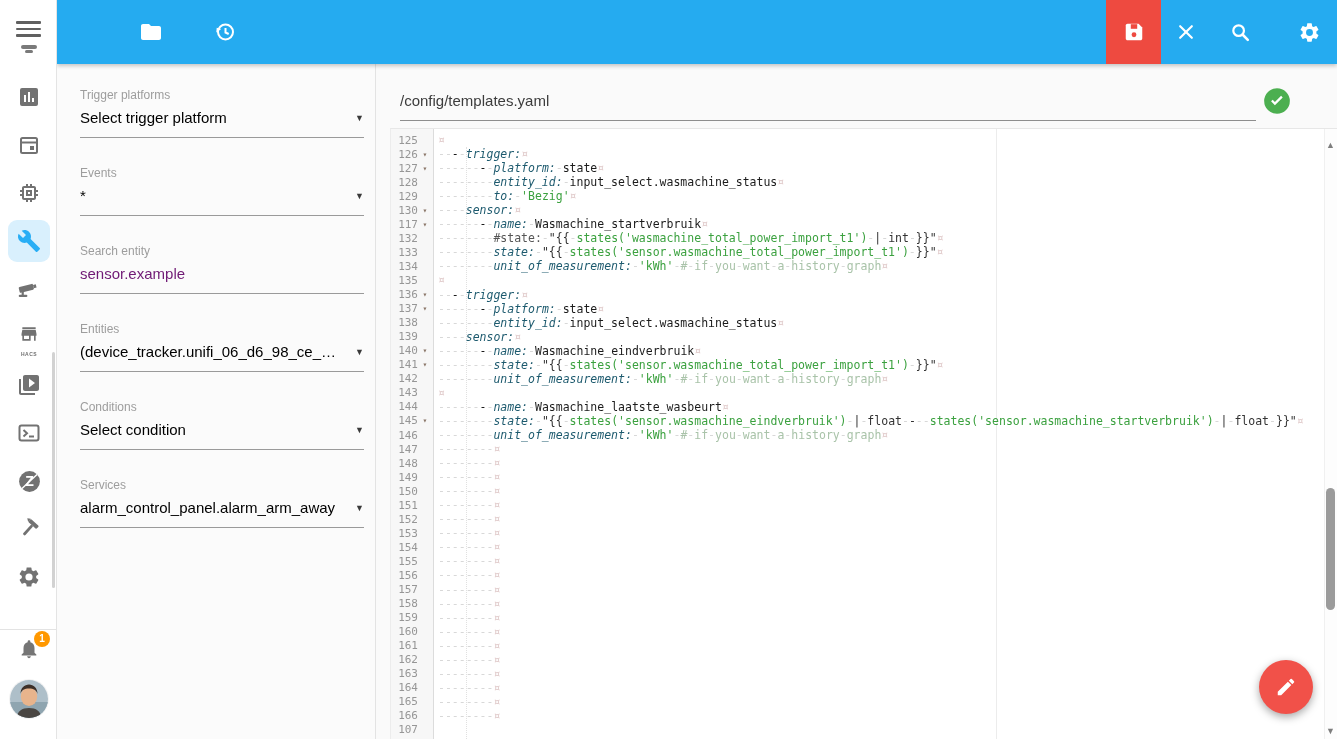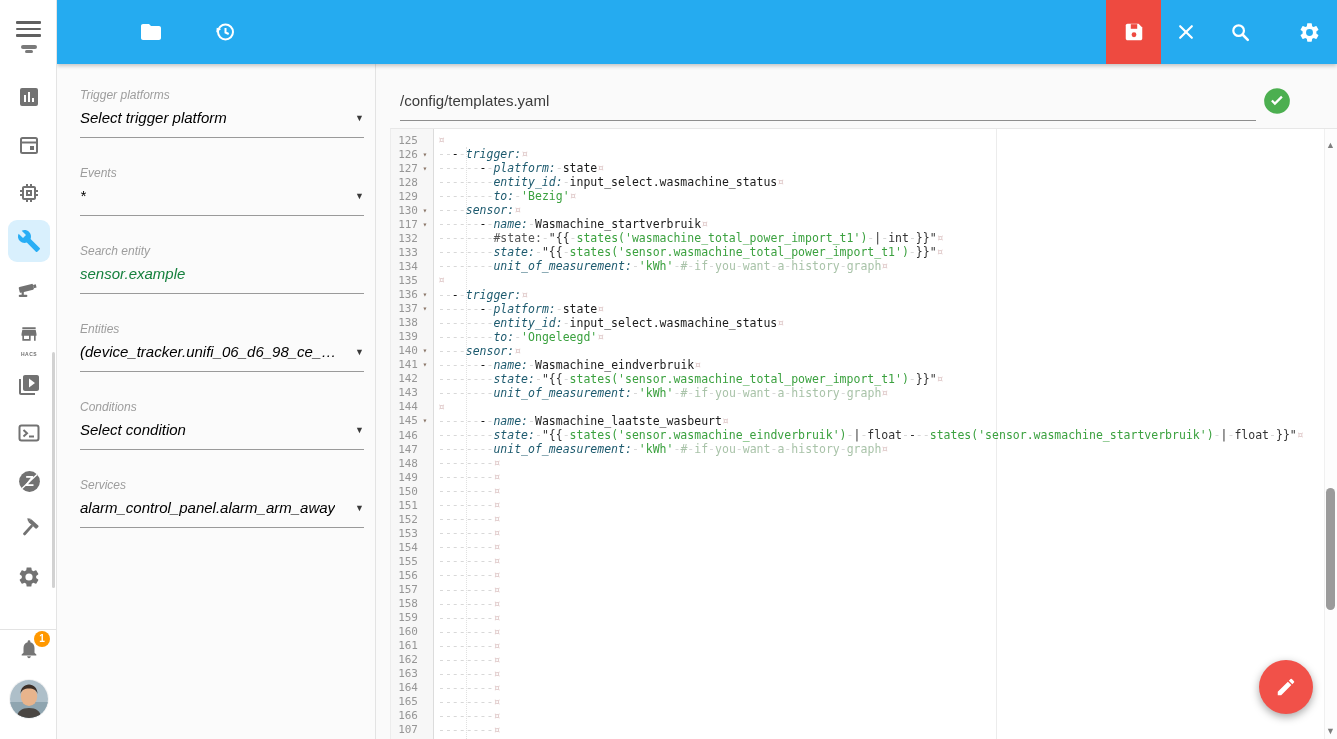--- a/index.html
+++ b/index.html
@@ -32,27 +32,27 @@
   
   #topbar{position:absolute;left:57px;top:0;width:1280px;height:64px;background:#25abf0;
           box-shadow:0 2px 4px rgba(0,0,0,.22);z-index:20;}
   .tb-icon{position:absolute;top:0;width:52px;height:64px;display:flex;align-items:center;justify-content:center;cursor:pointer;}
   #tb-folder{left:68px;} #tb-history{left:142px;}
   #tb-save{left:1049px;width:55px;background:#ee4a40;}
   #tb-close{left:1103px;} #tb-search{left:1157px;} #tb-gear{left:1226px;}
 
   
   #panel{position:absolute;left:57px;top:64px;width:319px;height:675px;background:#fbfbfb;
-         border-right:1px solid #e3e3e3;z-index:5;padding:24px 0 0 23px;font-style:italic;}
+         border-right:1px solid #e3e3e3;z-index:5;padding:24px 0 0 23px;}
   .field{width:284px;margin-bottom:28px;}
   .flabel{font-size:12px;color:#9d9d9d;margin-bottom:7px;}
   .fvalue{position:relative;display:flex;align-items:center;justify-content:space-between;
           border-bottom:1px solid #9a9a9a;padding-bottom:11px;cursor:pointer;}
   .fvalue .val{font-size:15px;color:#000000;white-space:nowrap;overflow:hidden;text-overflow:ellipsis;max-width:262px;}
-  .fvalue .val.placeholder{color:#15803d;}
+  .fvalue .val.placeholder{color:#701a75;}
   .fvalue .arrow{font-size:9px;color:#3a3a3a;margin-left:6px;flex:none;}
 
   
   #main{position:absolute;left:376px;top:64px;width:961px;height:675px;background:#fafafa;}
   #pathbar{position:absolute;left:0;top:0;width:100%;height:64px;}
   #filepath{position:absolute;left:24px;top:28px;font-size:15px;color:#3c3c3c;}
   #path-underline{position:absolute;left:24px;top:56px;width:856px;height:1px;background:#8e8e8e;}
   #saved-check{position:absolute;right:46px;top:23px;width:28px;height:28px;cursor:pointer;}
 
   
@@ -480,21 +480,20 @@
           <div class="cline"><span class="ws">--------</span><span class="c-key">to:</span><span class="ws">-</span><span class="c-str">'Bezig'</span><span class="eol">¤</span></div>
           <div class="cline"><span class="ws">----</span><span class="c-key">sensor:</span><span class="eol">¤</span></div>
           <div class="cline"><span class="ws">------</span><span class="c-txt">-</span><span class="ws">-</span><span class="c-key">name:</span><span class="ws">-</span><span class="c-txt">Wasmachine_startverbruik</span><span class="eol">¤</span></div>
           <div class="cline"><span class="ws">--------</span><span class="c-gr">#state:</span><span class="ws">-</span><span class="c-dk">"{{</span><span class="ws">-</span><span class="c-str">states('wasmachine_total_power_import_t1')</span><span class="ws">-</span><span class="c-dk">|</span><span class="ws">-</span><span class="c-dk">int</span><span class="ws">-</span><span class="c-dk">}}"</span><span class="eol">¤</span></div>
           <div class="cline"><span class="ws">--------</span><span class="c-key">state:</span><span class="ws">-</span><span class="c-dk">"{{</span><span class="ws">-</span><span class="c-str">states('sensor.wasmachine_total_power_import_t1')</span><span class="ws">-</span><span class="c-dk">}}"</span><span class="eol">¤</span></div>
           <div class="cline"><span class="ws">--------</span><span class="c-key">unit_of_measurement:</span><span class="ws">-</span><span class="c-str">'kWh'</span><span class="ws">-</span><span class="c-cmt">#</span><span class="ws">-</span><span class="c-cmt">if</span><span class="ws">-</span><span class="c-cmt">you</span><span class="ws">-</span><span class="c-cmt">want</span><span class="ws">-</span><span class="c-cmt">a</span><span class="ws">-</span><span class="c-cmt">history</span><span class="ws">-</span><span class="c-cmt">graph</span><span class="eol">¤</span></div>
           <div class="cline"><span class="eol">¤</span></div>
           <div class="cline"><span class="ws">--</span><span class="c-txt">-</span><span class="ws">-</span><span class="c-key">trigger:</span><span class="eol">¤</span></div>
           <div class="cline"><span class="ws">------</span><span class="c-txt">-</span><span class="ws">-</span><span class="c-key">platform:</span><span class="ws">-</span><span class="c-txt">state</span><span class="eol">¤</span></div>
           <div class="cline"><span class="ws">--------</span><span class="c-key">entity_id:</span><span class="ws">-</span><span class="c-txt">input_select.wasmachine_status</span><span class="eol">¤</span></div>
-          <div class="cline"><span class="ws">--------</span><span class="c-key">to:</span><span class="ws">-</span><span class="c-str">'Ongeleegd'</span><span class="eol">¤</span></div>
           <div class="cline"><span class="ws">----</span><span class="c-key">sensor:</span><span class="eol">¤</span></div>
           <div class="cline"><span class="ws">------</span><span class="c-txt">-</span><span class="ws">-</span><span class="c-key">name:</span><span class="ws">-</span><span class="c-txt">Wasmachine_eindverbruik</span><span class="eol">¤</span></div>
           <div class="cline"><span class="ws">--------</span><span class="c-key">state:</span><span class="ws">-</span><span class="c-dk">"{{</span><span class="ws">-</span><span class="c-str">states('sensor.wasmachine_total_power_import_t1')</span><span class="ws">-</span><span class="c-dk">}}"</span><span class="eol">¤</span></div>
           <div class="cline"><span class="ws">--------</span><span class="c-key">unit_of_measurement:</span><span class="ws">-</span><span class="c-str">'kWh'</span><span class="ws">-</span><span class="c-cmt">#</span><span class="ws">-</span><span class="c-cmt">if</span><span class="ws">-</span><span class="c-cmt">you</span><span class="ws">-</span><span class="c-cmt">want</span><span class="ws">-</span><span class="c-cmt">a</span><span class="ws">-</span><span class="c-cmt">history</span><span class="ws">-</span><span class="c-cmt">graph</span><span class="eol">¤</span></div>
           <div class="cline"><span class="eol">¤</span></div>
           <div class="cline"><span class="ws">------</span><span class="c-txt">-</span><span class="ws">-</span><span class="c-key">name:</span><span class="ws">-</span><span class="c-txt">Wasmachine_laatste_wasbeurt</span><span class="eol">¤</span></div>
           <div class="cline"><span class="ws">--------</span><span class="c-key">state:</span><span class="ws">-</span><span class="c-dk">"{{</span><span class="ws">-</span><span class="c-str">states('sensor.wasmachine_eindverbruik')</span><span class="ws">-</span><span class="c-dk">|</span><span class="ws">-</span><span class="c-dk">float</span><span class="ws">-</span><span class="c-dk">-</span><span class="ws">--</span><span class="c-str">states('sensor.wasmachine_startverbruik')</span><span class="ws">-</span><span class="c-dk">|</span><span class="ws">-</span><span class="c-dk">float</span><span class="ws">-</span><span class="c-dk">}}"</span><span class="eol">¤</span></div>
           <div class="cline"><span class="ws">--------</span><span class="c-key">unit_of_measurement:</span><span class="ws">-</span><span class="c-str">'kWh'</span><span class="ws">-</span><span class="c-cmt">#</span><span class="ws">-</span><span class="c-cmt">if</span><span class="ws">-</span><span class="c-cmt">you</span><span class="ws">-</span><span class="c-cmt">want</span><span class="ws">-</span><span class="c-cmt">a</span><span class="ws">-</span><span class="c-cmt">history</span><span class="ws">-</span><span class="c-cmt">graph</span><span class="eol">¤</span></div>
           <div class="cline"><span class="ws">--------</span><span class="eol">¤</span></div>
           <div class="cline"><span class="ws">--------</span><span class="eol">¤</span></div>

